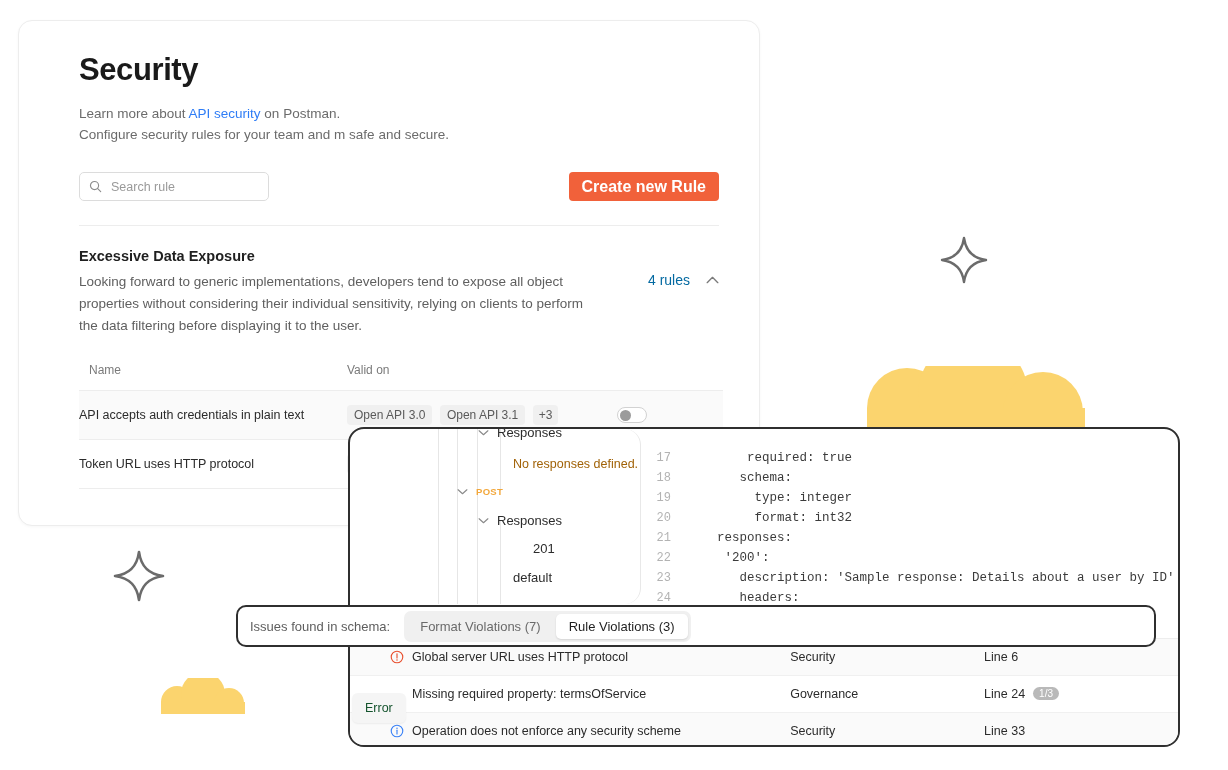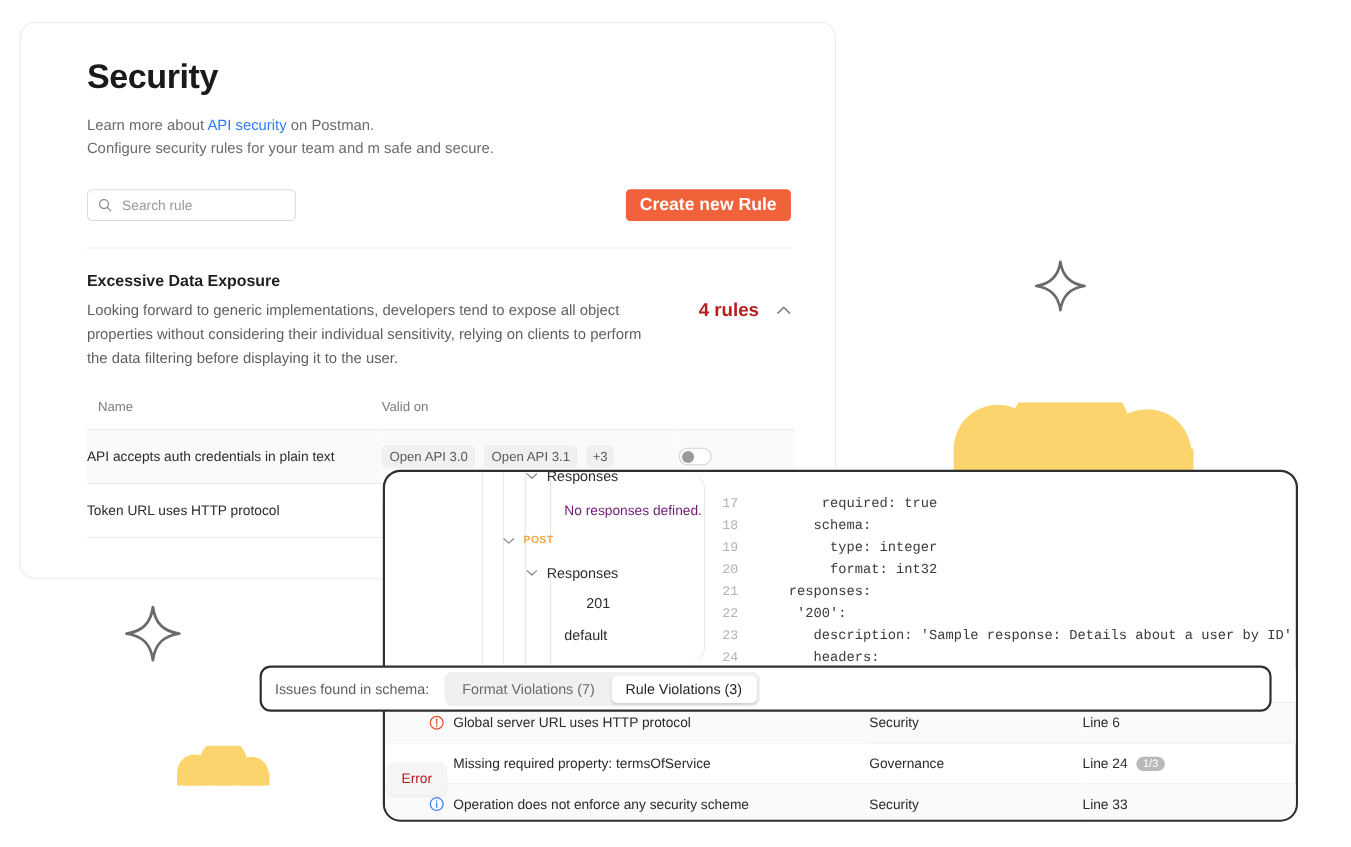--- a/index.html
+++ b/index.html
@@ -66,21 +66,21 @@
     font-family: "Liberation Sans", sans-serif;
   }
 
   .divider { height:1px; background:#ededed; margin: 24px 0 0 0; }
 
   .rule-group { padding-top: 22px; position: relative; }
   .rg-head { display:flex; justify-content: space-between; align-items:flex-start; }
   .rg-title { font-size: 14.5px; font-weight: 700; color:#1f1f1f; margin-bottom: 7px; }
   .rg-desc { font-size: 13.5px; color:#5f5f5f; line-height: 22px; max-width: 505px; }
   .rg-right { display:flex; align-items:center; gap: 16px; padding-top: 24px; }
-  .rg-count { font-size: 17px; color:#b91c1c; cursor:pointer;font-weight:bold; }
+  .rg-count { font-size: 14px; color:#0369a1; cursor:pointer; }
   .chev { width:13px; height:8px; display:block; }
 
   table.rules { width: 644px; border-collapse: collapse; margin-top: 26px; }
   table.rules th {
     text-align: left; font-size: 12px; font-weight: 400; color:#7a7a7a;
     padding: 0 0 13px 0;
   }
   table.rules th.c-name { width: 268px; padding-left: 10px;}
   table.rules th.c-valid { width: 270px; }
   table.rules td {
@@ -115,21 +115,21 @@
     overflow: hidden;
   }
   .cw-body { display:flex; height: 175px; position: relative; }
   .tree-pane { width: 291px; position: relative; border-right: 1px solid #e8e8e8; border-radius: 16px; }
   .indent-line { position:absolute; top:0; bottom:0; width:1px; background:#e6e6e6; }
   .tree-row {
     position: absolute; display:flex; align-items:center; gap:8px;
     font-size: 13px; color:#2c2c2c; white-space: nowrap;
   }
   .tree-row .tchev { width: 11px; height:7px; flex:none; display:block; }
-  .muted-sm { color:#701a75; font-size:12.5px; }
+  .muted-sm { color:#a16207; font-size:12.5px; }
   .method-post { color:#f2a73b; font-size:9.5px; font-weight:700; letter-spacing:0.3px; }
 
   .code-pane { flex:1; position:relative; padding-top: 19px; overflow:hidden; }
   .code-line { display:flex; height: 20px; align-items:center; }
   .ln {
     width: 46px; text-align: right; padding-right: 16px;
     font-family: "Liberation Mono", monospace; font-size: 12px; color:#b3b3b3;
     flex:none;
   }
   .ctext {
@@ -155,21 +155,21 @@
   .sev-icon { position:absolute; left: 40px; top: 50%; transform: translateY(-50%); width:14px; height:14px; }
   .badge-frac {
     display:inline-block; background:#b9b9b9; color:#fff; font-size:10px;
     border-radius: 8px; padding: 1px 6px; margin-left: 8px; vertical-align: 1px;
   }
 
   
   .tooltip-error {
     position:absolute; left: 352px; top: 693px;
     background:#f5f5f5; border-radius: 6px;
-    font-size: 12.5px; color:#b91c1c;
+    font-size: 12.5px; color:#14532d;
     padding: 8px 13px; z-index: 40;
     box-shadow: 0 1px 2px rgba(0,0,0,0.06);
     text-align: right;
   }
 
   
   .issues-bar {
     position:absolute; left: 236px; top: 605px;
     width: 920px; height: 42px;
     background:#fff; border: 2px solid #2f2f2f; border-radius: 10px;

